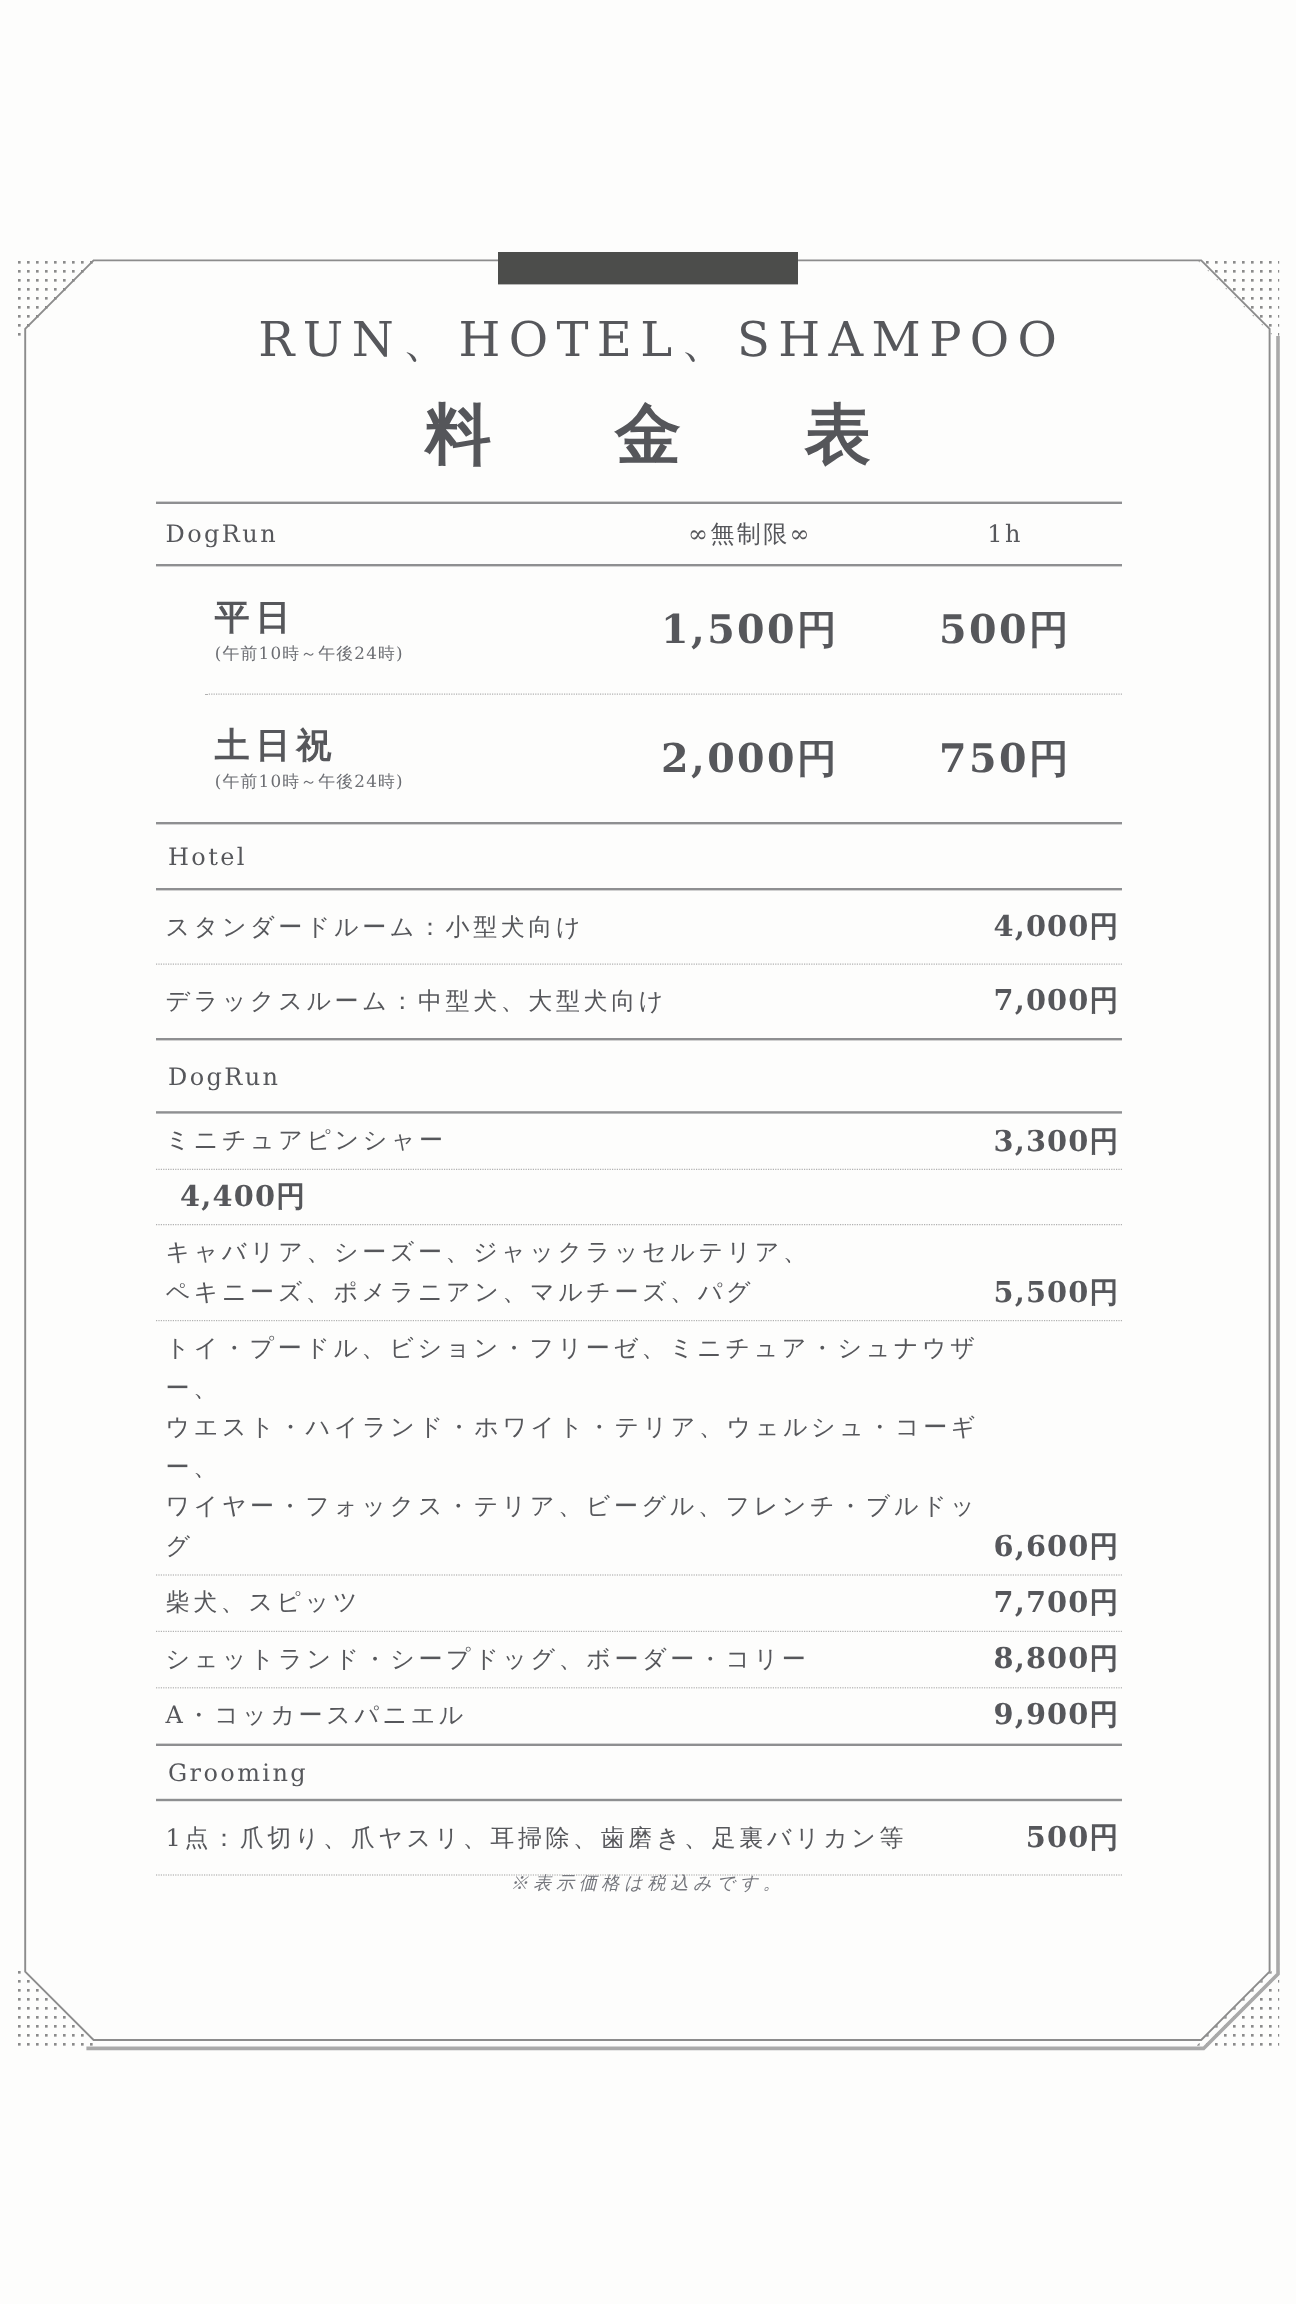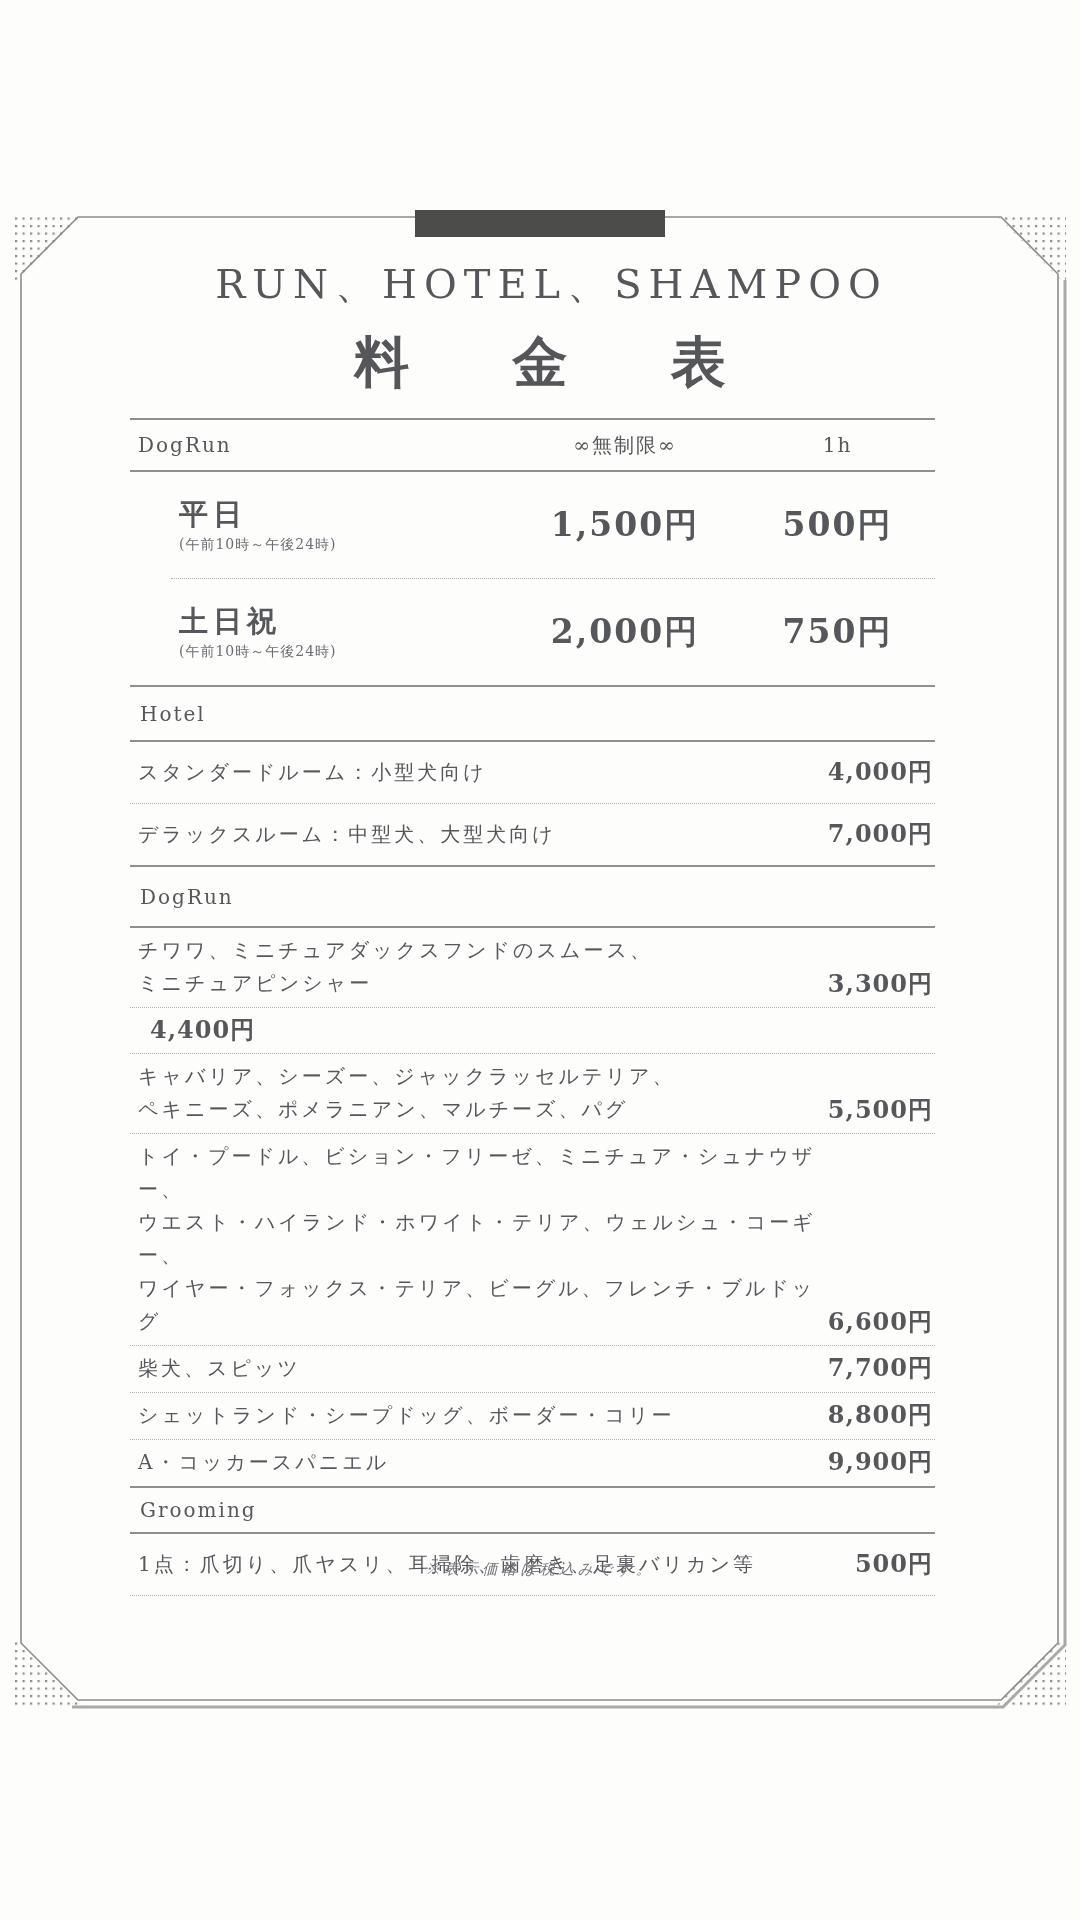--- a/index.html
+++ b/index.html
@@ -118,21 +118,20 @@
       </div>
     </div>
 
     <div>
       <div class="sec-header h63">
         <span class="sec-label">DogRun</span>
       </div>
 
       <div class="item-row shampoo-row multi divided">
         <span class="item-name">
-          <span style="display:block">チワワ、ミニチュアダックスフンドのスムース、</span>
           <span style="display:block">ミニチュアピンシャー</span>
         </span>
         <span class="item-price">3,300円</span>
       </div>
 
       <div class="item-row shampoo-row divided">
         <span class="item-price">4,400円</span>
       </div>
 
       <div class="item-row shampoo-row multi divided">

